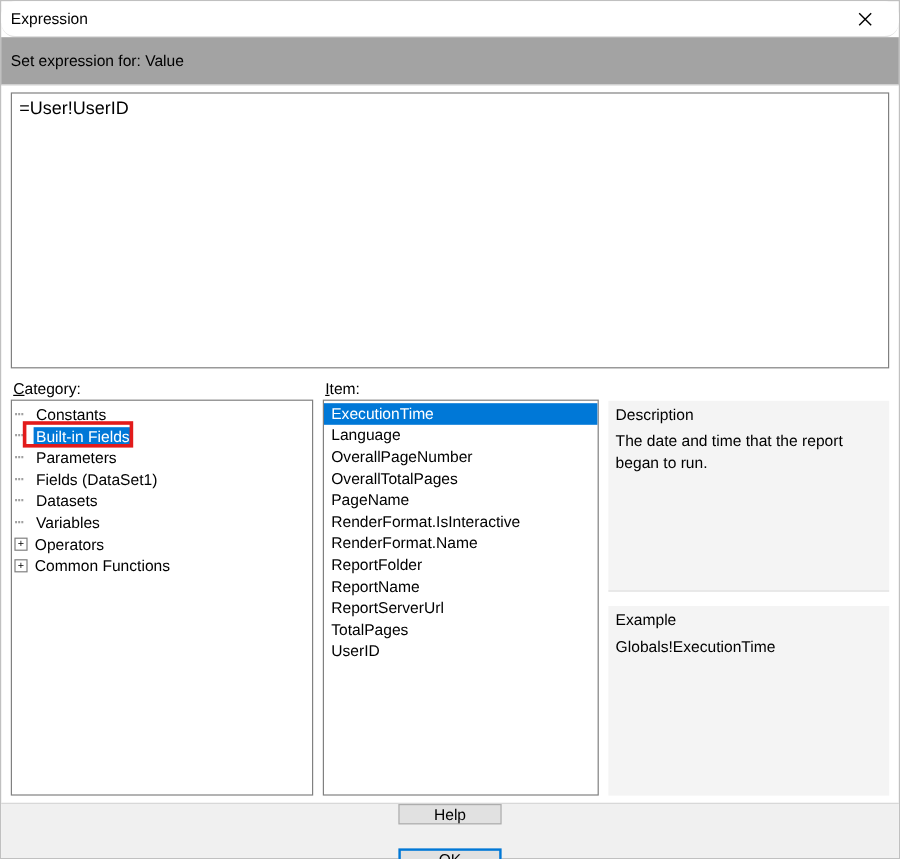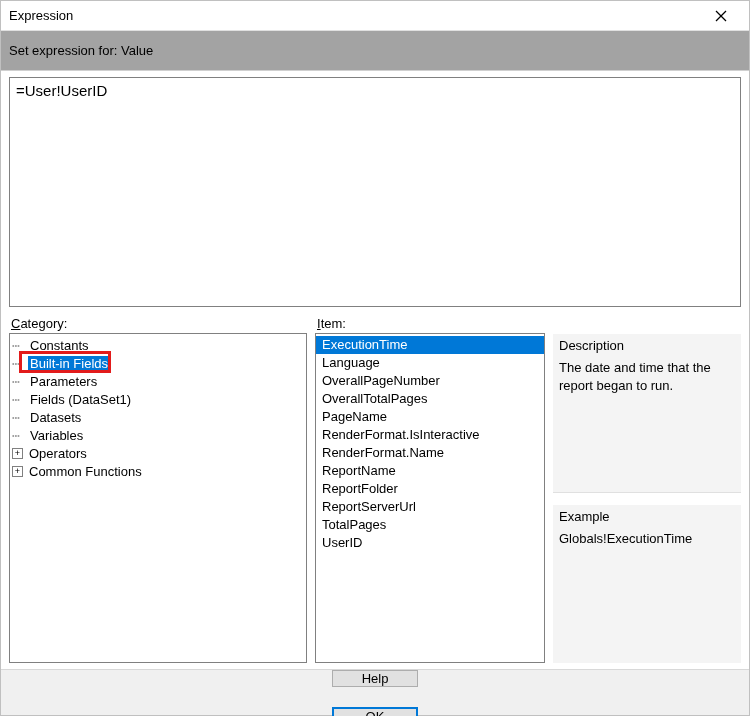--- a/index.html
+++ b/index.html
@@ -20,20 +20,21 @@
     display: flex;
     flex-direction: column;
   }
   .titlebar {
     height: 30px;
     background: #ffffff;
     display: flex;
     align-items: center;
     padding: 0 8px 0 8px;
     border-bottom: 1px solid #e0e0e0;
+    border-radius: 12px;
   }
   .titlebar .title { flex: 1; font-size: 13px; }
   .titlebar .closebtn {
     width: 40px;
     height: 28px;
     display: flex;
     align-items: center;
     justify-content: center;
     cursor: pointer;
   }
@@ -64,21 +65,21 @@
     flex-direction: row;
     padding: 0 8px 6px 8px;
     gap: 8px;
     min-height: 0;
   }
   .col {
     display: flex;
     flex-direction: column;
     min-height: 0;
   }
-  .col.category { width: 298px; }
+  .col.category { width: 252px; }
   .col.item { width: 230px; }
   .col.right { flex: 1; }
   .col-label {
     font-size: 13px;
     margin-bottom: 2px;
     padding-left: 2px;
   }
   .col-label .accel { text-decoration: underline; }
   .listbox {
     flex: 1;
@@ -244,22 +245,22 @@
     <div class="col item">
       <div class="col-label"><span class="accel">I</span>tem:</div>
       <div class="listbox" id="item-list">
           <div class="item-row selected">ExecutionTime</div>
           <div class="item-row">Language</div>
           <div class="item-row">OverallPageNumber</div>
           <div class="item-row">OverallTotalPages</div>
           <div class="item-row">PageName</div>
           <div class="item-row">RenderFormat.IsInteractive</div>
           <div class="item-row">RenderFormat.Name</div>
+          <div class="item-row">ReportFolder</div>
           <div class="item-row">ReportName</div>
-          <div class="item-row">ReportFolder</div>
           <div class="item-row">ReportServerUrl</div>
           <div class="item-row">TotalPages</div>
           <div class="item-row">UserID</div>
         </div>
     </div>
 
     <div class="col right">
       <div style="height:18px"></div>
       <div class="rightstack">
         <div class="panel desc">

